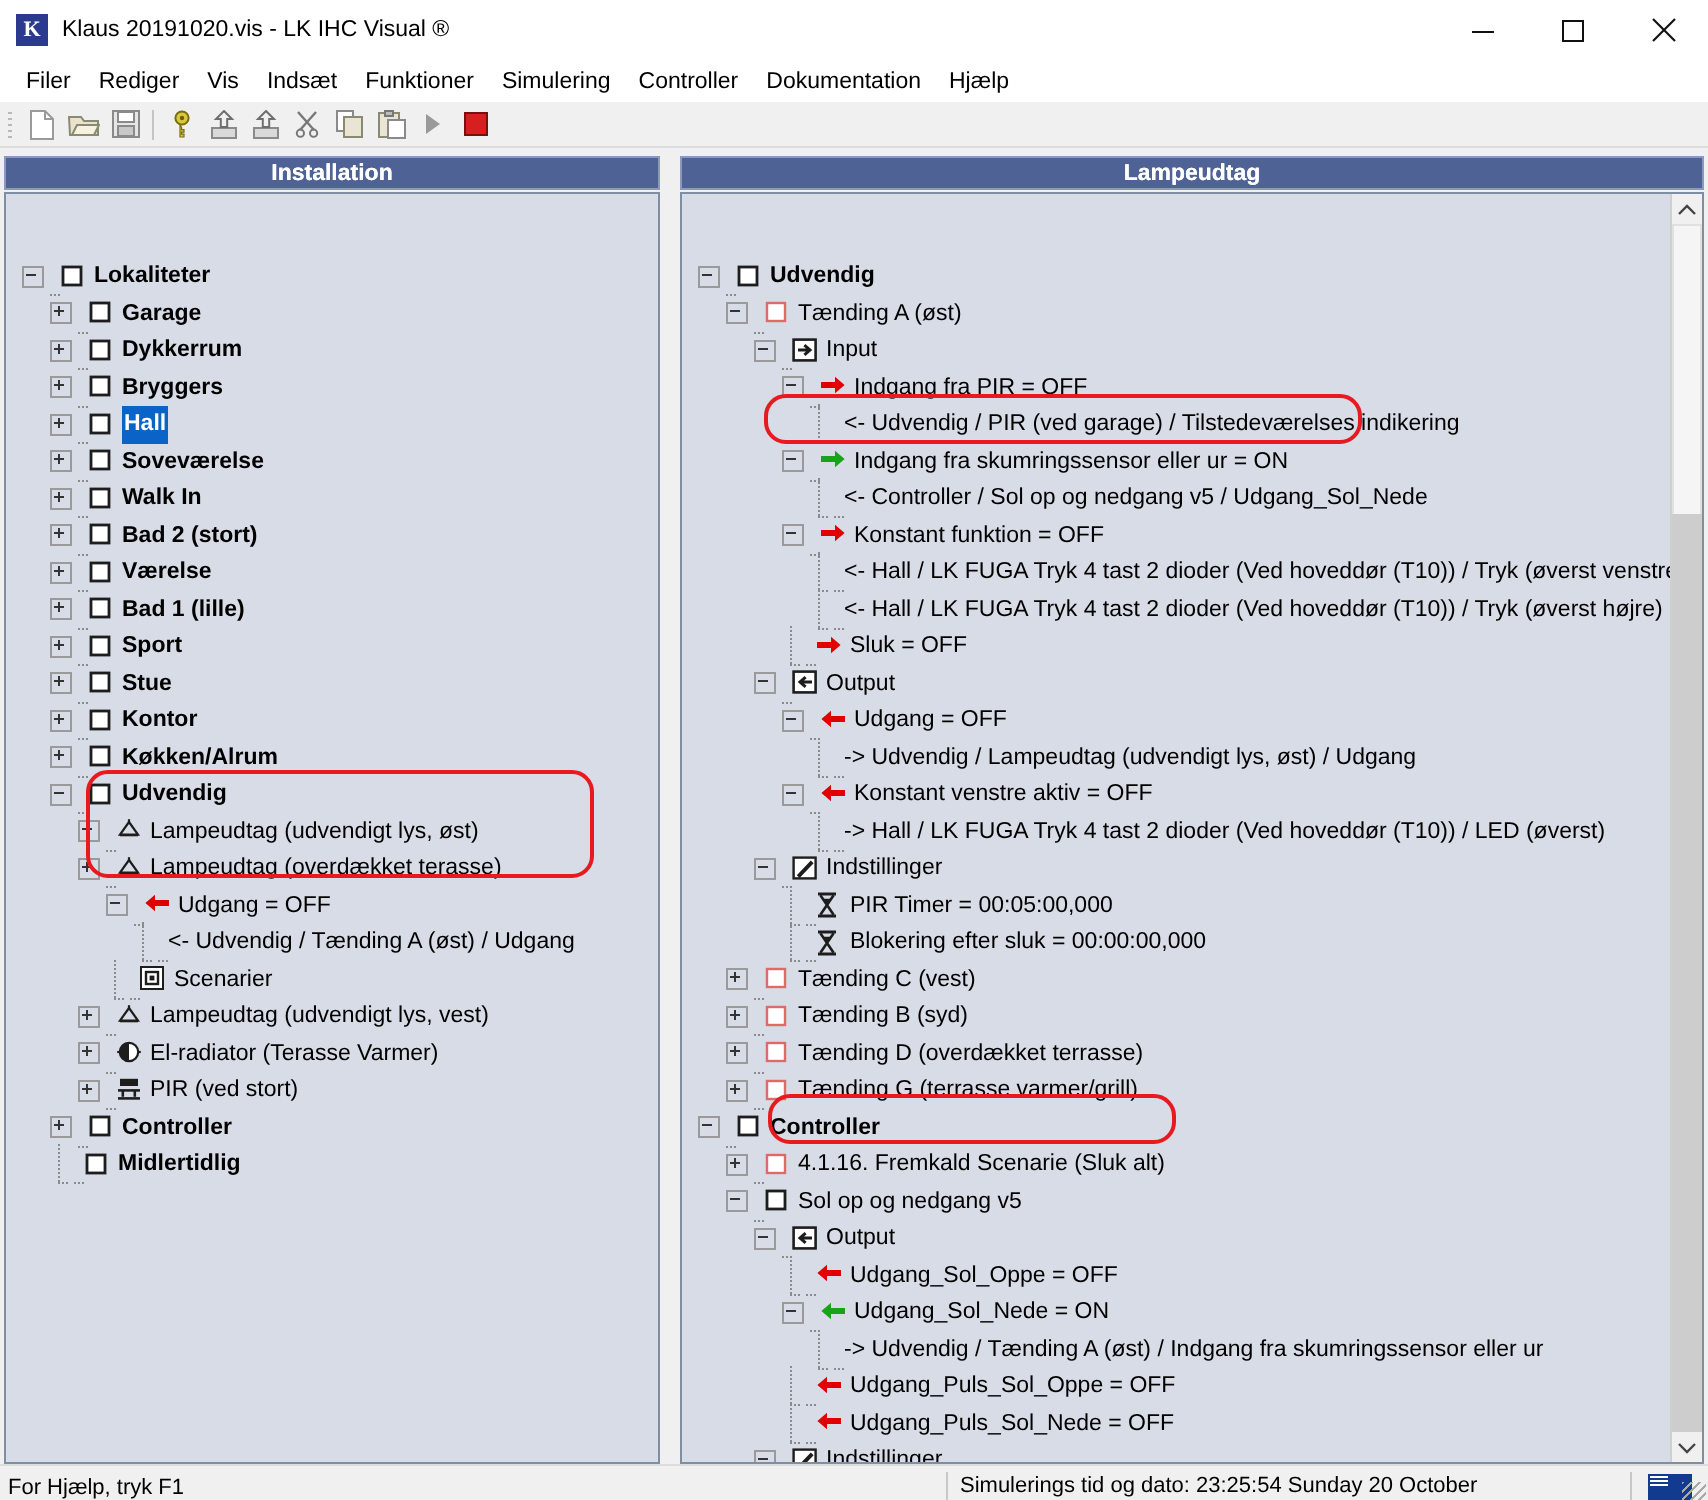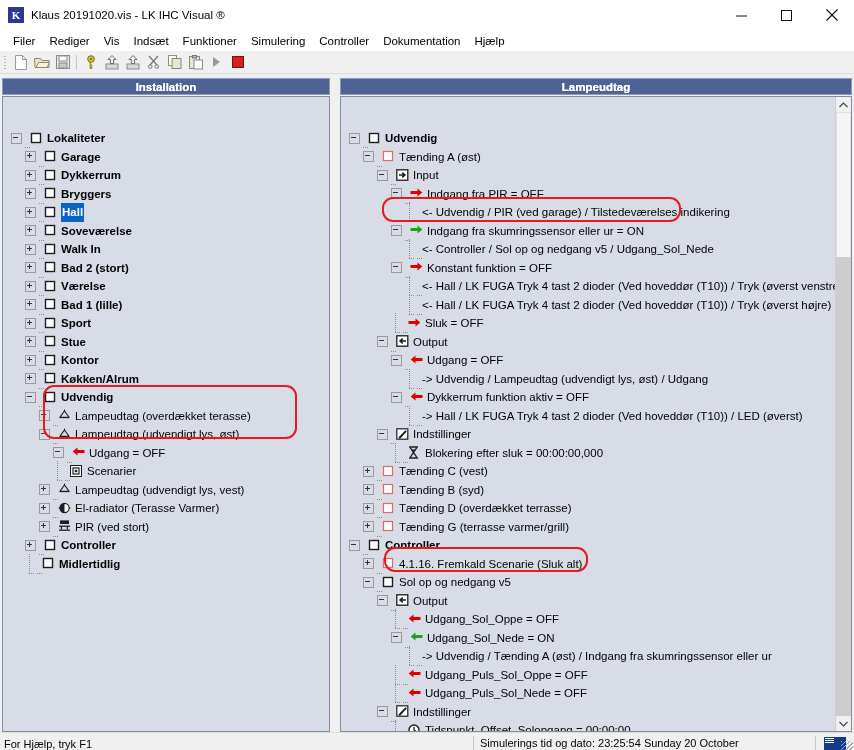--- a/index.html
+++ b/index.html
@@ -410,61 +410,72 @@
                 <rect x="1.5" y="1.5" width="9" height="9" fill="#ffffff" stroke="#1d1d1d" stroke-width="1.4"></rect>
               </svg>
             </span>
             <span class="lbl bold">Udvendig</span>
           </div>
           <div class="row">
             <div class="indent" style="width: 36px;">
               <div class="vline" style="left: 12px;"></div>
               <div class="vline" style="left: 26px;"></div>
             </div>
-            <div class="exp plus"></div>
+            <div class="exp"></div>
             <div class="dash"></div>
             <span class="ico">
               <svg width="13" height="12" viewBox="0 0 13 12">
                 <path d="M6.5 2 L11 8.3 H2z" fill="none" stroke="#1d1d1d" stroke-width="1.1"></path>
                 <line x1="2" y1="8.6" x2="11" y2="8.6" stroke="#1d1d1d" stroke-width="1.1"></line>
                 <line x1="6.5" y1="0.6" x2="6.5" y2="2.2" stroke="#1d1d1d" stroke-width="1.1"></line>
               </svg>
             </span>
-            <span class="lbl">Lampeudtag (overdækket terasse)</span>
+            <span class="lbl">Lampeudtag (udvendigt lys, øst)</span>
           </div>
           <div class="row">
             <div class="indent" style="width: 36px;">
               <div class="vline" style="left: 12px;"></div>
               <div class="vline" style="left: 26px;"></div>
             </div>
-            <div class="exp"></div>
+            <div class="exp plus"></div>
             <div class="dash"></div>
             <span class="ico">
               <svg width="13" height="12" viewBox="0 0 13 12">
                 <path d="M6.5 2 L11 8.3 H2z" fill="none" stroke="#1d1d1d" stroke-width="1.1"></path>
                 <line x1="2" y1="8.6" x2="11" y2="8.6" stroke="#1d1d1d" stroke-width="1.1"></line>
                 <line x1="6.5" y1="0.6" x2="6.5" y2="2.2" stroke="#1d1d1d" stroke-width="1.1"></line>
               </svg>
             </span>
-            <span class="lbl">Lampeudtag (udvendigt lys, øst)</span>
+            <span class="lbl">Lampeudtag (overdækket terasse)</span>
           </div>
           <div class="row">
             <div class="indent" style="width: 50px;">
               <div class="vline" style="left: 12px;"></div>
               <div class="vline" style="left: 26px;"></div>
               <div class="vline" style="left: 40px;"></div>
             </div>
             <div class="exp"></div>
             <div class="dash"></div>
             <span class="ico">
               <svg width="13" height="11" viewBox="0 0 13 11">
                 <path d="M12.5 4h-7V1.4L0.7 5.5 5.5 9.6V7h7z" fill="#e00000"></path>
               </svg>
             </span>
             <span class="lbl">Udgang = OFF</span>
+          </div>
+          <div class="row">
+            <div class="indent" style="width: 64px;">
+              <div class="vline" style="left: 12px;"></div>
+              <div class="vline" style="left: 26px;"></div>
+              <div class="vline" style="left: 40px;"></div>
+              <div class="vline" style="left: 54px;"></div>
+            </div>
+            <div class="guide elbow"></div>
+            <div class="dash"></div>
+            <span class="lbl">&lt;-  Udvendig / Tænding A (øst) / Udgang</span>
           </div>
           <div class="row">
             <div class="indent" style="width: 50px;">
               <div class="vline" style="left: 12px;"></div>
               <div class="vline" style="left: 26px;"></div>
               <div class="vline" style="left: 40px;"></div>
             </div>
             <div class="guide elbow"></div>
             <div class="dash"></div>
             <span class="ico">
@@ -756,21 +767,21 @@
               <div class="vline" style="left: 26px;"></div>
               <div class="vline" style="left: 40px;"></div>
             </div>
             <div class="exp"></div>
             <div class="dash"></div>
             <span class="ico">
               <svg width="13" height="11" viewBox="0 0 13 11">
                 <path d="M12.5 4h-7V1.4L0.7 5.5 5.5 9.6V7h7z" fill="#e00000"></path>
               </svg>
             </span>
-            <span class="lbl">Dykkerrum funktion aktiv = OFF</span>
+            <span class="lbl">Konstant venstre aktiv = OFF</span>
           </div>
           <div class="row">
             <div class="indent" style="width: 64px;">
               <div class="vline" style="left: 12px;"></div>
               <div class="vline" style="left: 26px;"></div>
               <div class="vline" style="left: 40px;"></div>
               <div class="vline" style="left: 54px;"></div>
             </div>
             <div class="guide elbow"></div>
             <div class="dash"></div>
@@ -783,20 +794,38 @@
             </div>
             <div class="exp"></div>
             <div class="dash"></div>
             <span class="ico">
               <svg width="13" height="12" viewBox="0 0 13 12">
                 <rect x="0.8" y="0.8" width="11" height="10.4" fill="#ffffff" stroke="#1d1d1d" stroke-width="1.2"></rect>
                 <path d="M2.4 9.6L9.4 2.2l1.4 1.4-7 7.4z" fill="#1d1d1d"></path>
               </svg>
             </span>
             <span class="lbl">Indstillinger</span>
+          </div>
+          <div class="row">
+            <div class="indent" style="width: 50px;">
+              <div class="vline" style="left: 12px;"></div>
+              <div class="vline" style="left: 26px;"></div>
+              <div class="vline" style="left: 40px;"></div>
+            </div>
+            <div class="guide elbow"></div>
+            <div class="dash"></div>
+            <span class="ico">
+              <svg width="11" height="13" viewBox="0 0 11 13">
+                <line x1="1" y1="1" x2="10" y2="1" stroke="#1d1d1d" stroke-width="1.5"></line>
+                <line x1="1" y1="12" x2="10" y2="12" stroke="#1d1d1d" stroke-width="1.5"></line>
+                <path d="M2.2 1.6L8.8 11.4M8.8 1.6L2.2 11.4" stroke="#1d1d1d" stroke-width="1.3"></path>
+                <path d="M3.4 3.4h4.2L5.5 6.2z" fill="#1d1d1d"></path>
+              </svg>
+            </span>
+            <span class="lbl">PIR Timer = 00:05:00,000</span>
           </div>
           <div class="row">
             <div class="indent" style="width: 50px;">
               <div class="vline" style="left: 12px;"></div>
               <div class="vline" style="left: 26px;"></div>
               <div class="vline" style="left: 40px;"></div>
             </div>
             <div class="guide elbow"></div>
             <div class="dash"></div>
             <span class="ico">

